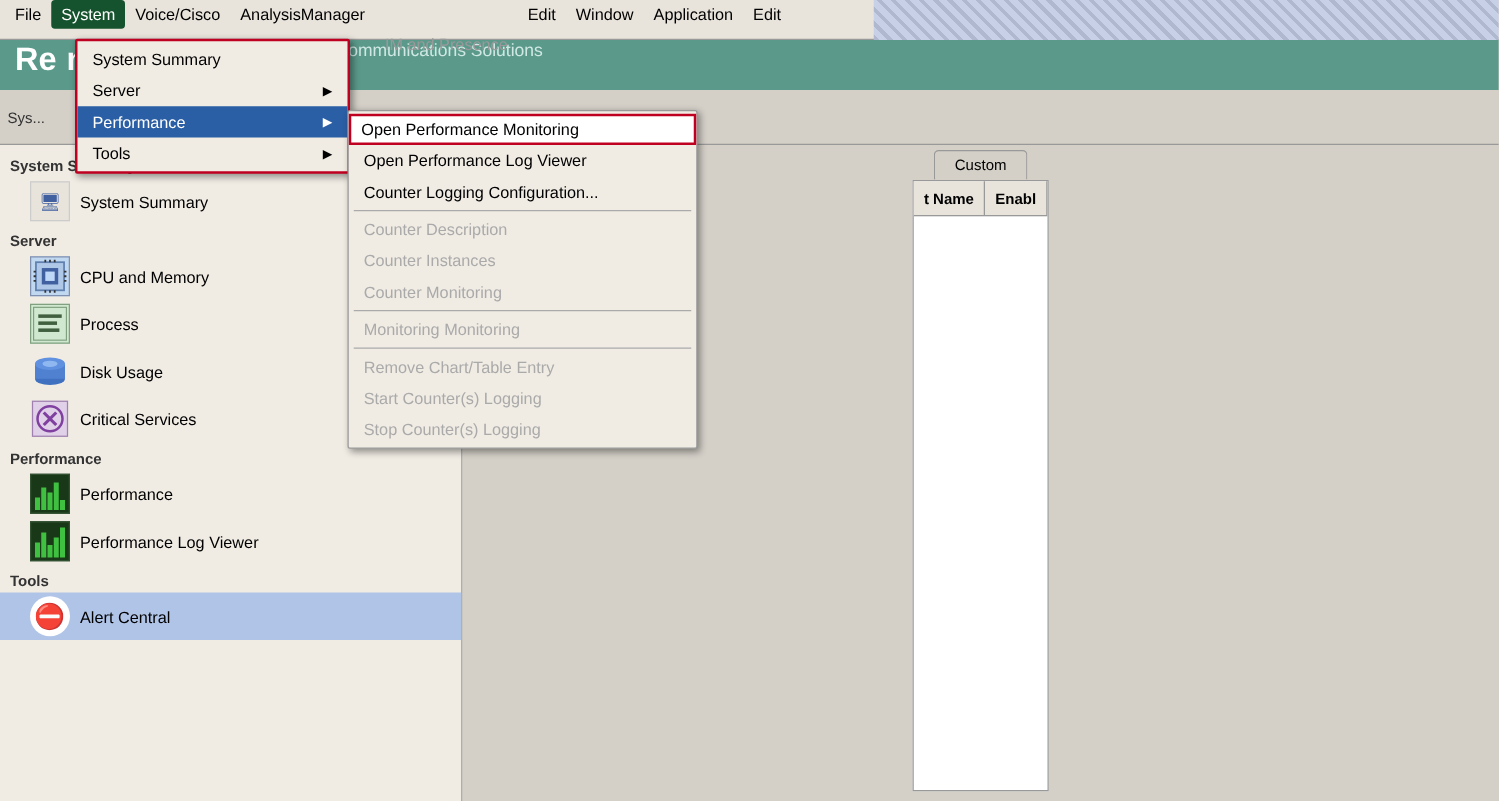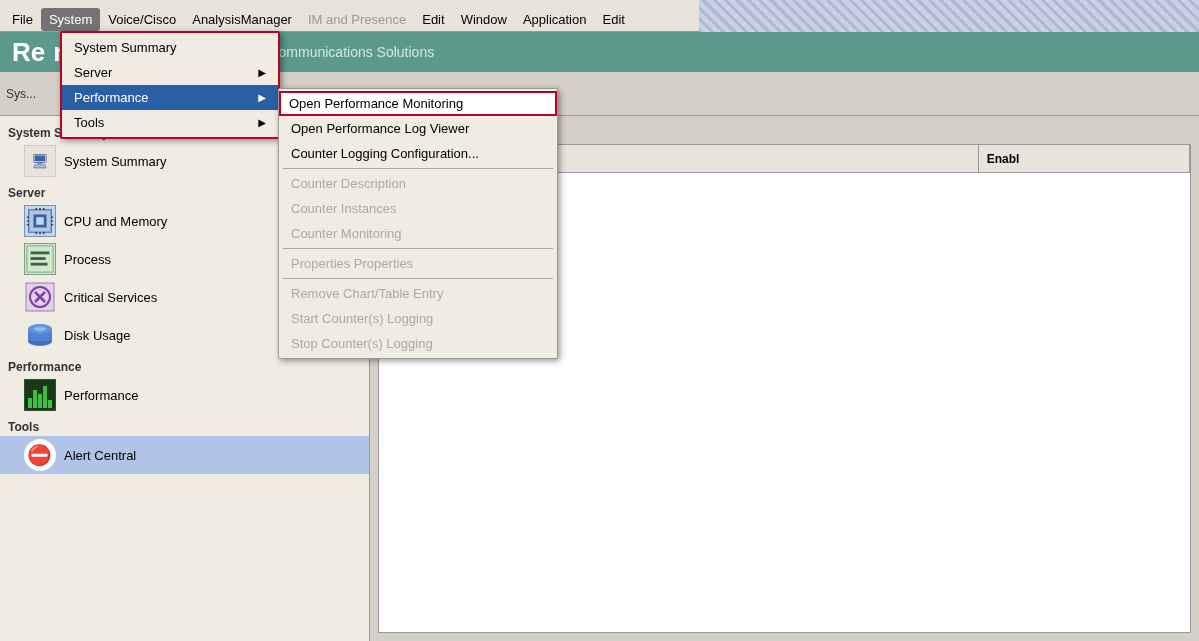--- a/index.html
+++ b/index.html
@@ -10,50 +10,50 @@
       width: 1199px;
       height: 641px;
       overflow: hidden;
       position: relative;
     }
 
     
     .menu-bar {
       background: #e8e4dc;
       display: flex;
-      align-items: flex-end;
+      align-items: flex-start;
       height: 32px;
       border-bottom: 1px solid #999;
       padding: 0 4px;
       position: relative;
       z-index: 100;
     }
     .menu-item {
       padding: 4px 8px;
       cursor: pointer;
       font-size: 13px;
       white-space: nowrap;
       border-radius: 3px;
     }
     .menu-item.active {
-      background: #737373;
+      background: #14532d;
       color: white;
     }
     .menu-item.disabled {
       color: #999;
       cursor: default;
       margin-top: 24px;
     }
 
     
     .app-header {
       background: #5b9a8b;
       height: 40px;
       display: flex;
-      align-items: center;
+      align-items: flex-start;
       padding: 0 12px;
       color: white;
     }
     .app-title-main {
       font-size: 26px;
       font-weight: bold;
       color: white;
       margin-right: 8px;
     }
     .app-title-sub {
@@ -127,20 +127,21 @@
     .sidebar-item-label {
       font-size: 13px;
     }
 
     
     .right-area {
       flex: 1;
       background: #d4d0c8;
       display: flex;
       flex-direction: column;
+      align-items: center;
     }
     .tabs-row {
       display: flex;
       background: #d4d0c8;
       padding: 4px 8px 0 8px;
       gap: 2px;
     }
     .tab {
       padding: 4px 16px;
       background: #c0bdb5;
@@ -368,51 +369,61 @@
           <rect x="6" y="8" width="20" height="3" fill="#406040"></rect>
           <rect x="6" y="14" width="16" height="3" fill="#406040"></rect>
           <rect x="6" y="20" width="18" height="3" fill="#406040"></rect>
         </svg>
       </div>
       <span class="sidebar-item-label">Process</span>
     </div>
     <div class="sidebar-item">
       <div class="sidebar-icon">
         <svg width="32" height="32" viewBox="0 0 32 32">
+          <ellipse cx="16" cy="22" rx="12" ry="5" fill="#4070c0"></ellipse>
+          <rect x="4" y="10" width="24" height="12" fill="#5080d0"></rect>
+          <ellipse cx="16" cy="10" rx="12" ry="5" fill="#6090e0"></ellipse>
+          <ellipse cx="16" cy="10" rx="6" ry="2.5" fill="#90b8f0"></ellipse>
+        </svg>
+      </div>
+      <span class="sidebar-item-label">Disk Usage</span>
+    </div>
+    <div class="sidebar-item">
+      <div class="sidebar-icon">
+        <svg width="32" height="32" viewBox="0 0 32 32">
           <rect x="2" y="2" width="28" height="28" fill="#e0d0e8" stroke="#a080b0" stroke-width="1"></rect>
           <circle cx="16" cy="16" r="10" fill="none" stroke="#8040a0" stroke-width="2"></circle>
           <line x1="11" y1="11" x2="21" y2="21" stroke="#8040a0" stroke-width="2.5"></line>
           <line x1="21" y1="11" x2="11" y2="21" stroke="#8040a0" stroke-width="2.5"></line>
         </svg>
       </div>
       <span class="sidebar-item-label">Critical Services</span>
-    </div>
-    <div class="sidebar-item">
-      <div class="sidebar-icon">
-        <svg width="32" height="32" viewBox="0 0 32 32">
-          <ellipse cx="16" cy="22" rx="12" ry="5" fill="#4070c0"></ellipse>
-          <rect x="4" y="10" width="24" height="12" fill="#5080d0"></rect>
-          <ellipse cx="16" cy="10" rx="12" ry="5" fill="#6090e0"></ellipse>
-          <ellipse cx="16" cy="10" rx="6" ry="2.5" fill="#90b8f0"></ellipse>
-        </svg>
-      </div>
-      <span class="sidebar-item-label">Disk Usage</span>
     </div>
 
     <div class="sidebar-group-label">Performance</div>
     <div class="sidebar-item">
       <div class="sidebar-icon icon-performance">
         <div class="perf-bar" style="height:10px;"></div>
         <div class="perf-bar" style="height:18px;"></div>
         <div class="perf-bar" style="height:14px;"></div>
         <div class="perf-bar" style="height:22px;"></div>
         <div class="perf-bar" style="height:8px;"></div>
       </div>
       <span class="sidebar-item-label">Performance</span>
     </div>
+    <div class="sidebar-item">
+      <div class="sidebar-icon icon-performance">
+        <div class="perf-bar" style="height:12px;"></div>
+        <div class="perf-bar" style="height:20px;"></div>
+        <div class="perf-bar" style="height:10px;"></div>
+        <div class="perf-bar" style="height:16px;"></div>
+        <div class="perf-bar" style="height:24px;"></div>
+      </div>
+      <span class="sidebar-item-label">Performance Log Viewer</span>
+    </div>
 
     <div class="sidebar-group-label">Tools</div>
     <div class="sidebar-item selected">
       <div class="sidebar-icon icon-alert">⛔</div>
       <span class="sidebar-item-label">Alert Central</span>
     </div>
   </div>
 
   <div class="right-area">
     <div class="tabs-row">
@@ -460,21 +471,21 @@
     <span>Counter Description</span>
   </div>
   <div class="submenu-item disabled-item">
     <span>Counter Instances</span>
   </div>
   <div class="submenu-item disabled-item">
     <span>Counter Monitoring</span>
   </div>
   <div class="submenu-divider"></div>
   <div class="submenu-item disabled-item">
-    <span>Properties Properties</span>
+    <span>Monitoring Monitoring</span>
   </div>
   <div class="submenu-divider"></div>
   <div class="submenu-item disabled-item">
     <span>Remove Chart/Table Entry</span>
   </div>
   <div class="submenu-item disabled-item">
     <span>Start Counter(s) Logging</span>
   </div>
   <div class="submenu-item disabled-item">
     <span>Stop Counter(s) Logging</span>

